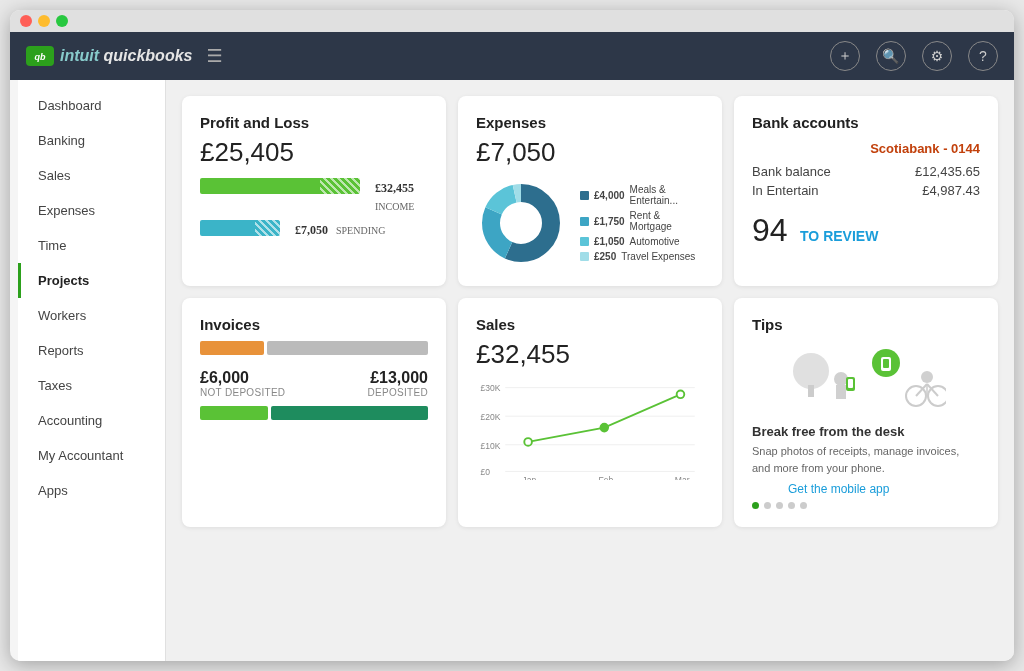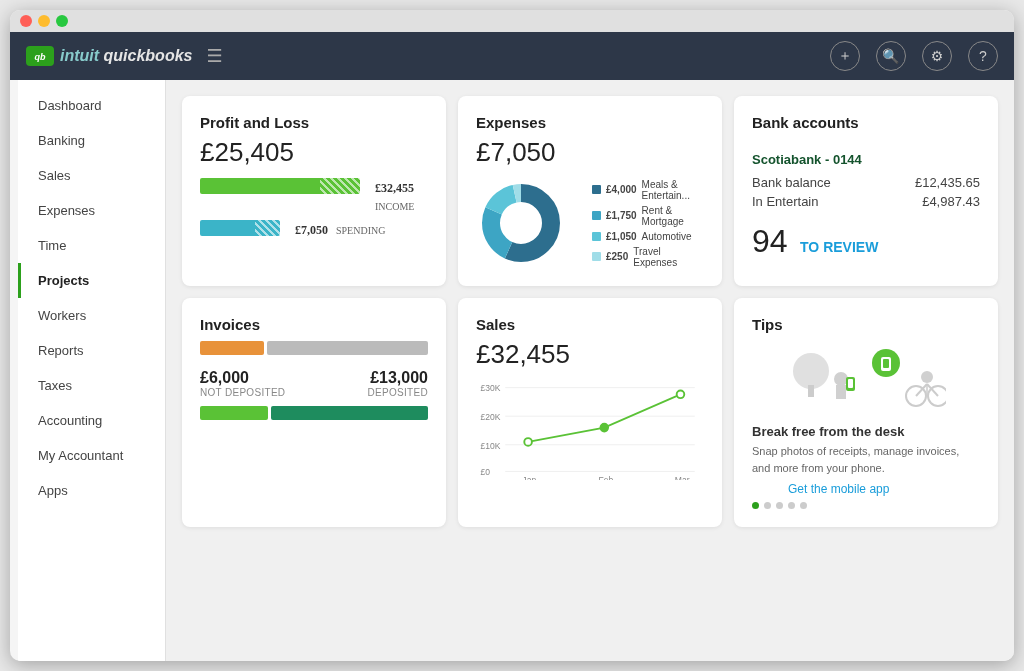--- a/index.html
+++ b/index.html
@@ -198,21 +198,21 @@
       font-size: 12px;
       font-weight: 600;
       color: #333;
       margin-right: 4px;
     }
 
     
     .donut-section {
       display: flex;
       align-items: center;
-      gap: 26px;
+      gap: 14px;
       margin-top: 8px;
     }
     .donut-wrap {
       position: relative;
       width: 90px; height: 90px;
       flex-shrink: 0;
     }
     .donut-wrap svg {
       width: 90px; height: 90px;
     }
@@ -230,23 +230,24 @@
     }
     .legend-dot {
       width: 9px; height: 9px; border-radius: 1px; flex-shrink: 0;
     }
     .legend-val { font-weight: 600; }
 
     
     .bank-name {
       font-size: 13px;
       font-weight: 600;
-      color: #14532d;
+      color: #c2410c;
       margin-bottom: 8px;
-      margin-top: 21px;
+      margin-top: 10px;
+      text-align: right;
     }
     .bank-row {
       display: flex;
       justify-content: space-between;
       font-size: 13px;
       color: #444;
       margin-bottom: 4px;
       align-items: flex-end;
     }
     .bank-row-val { font-weight: 400; }

